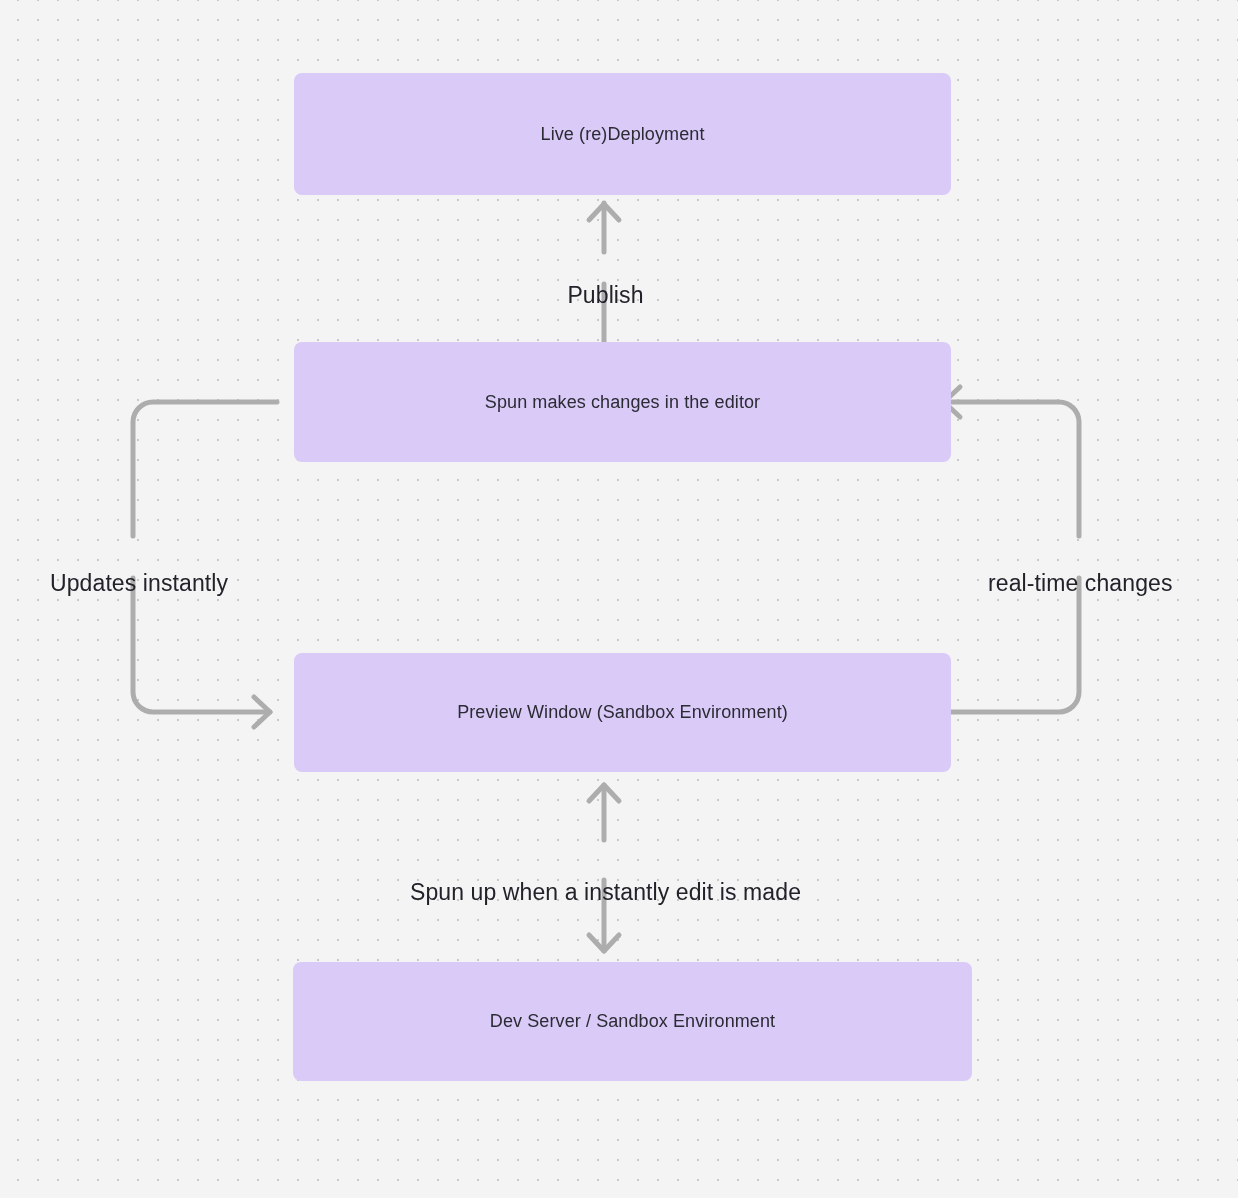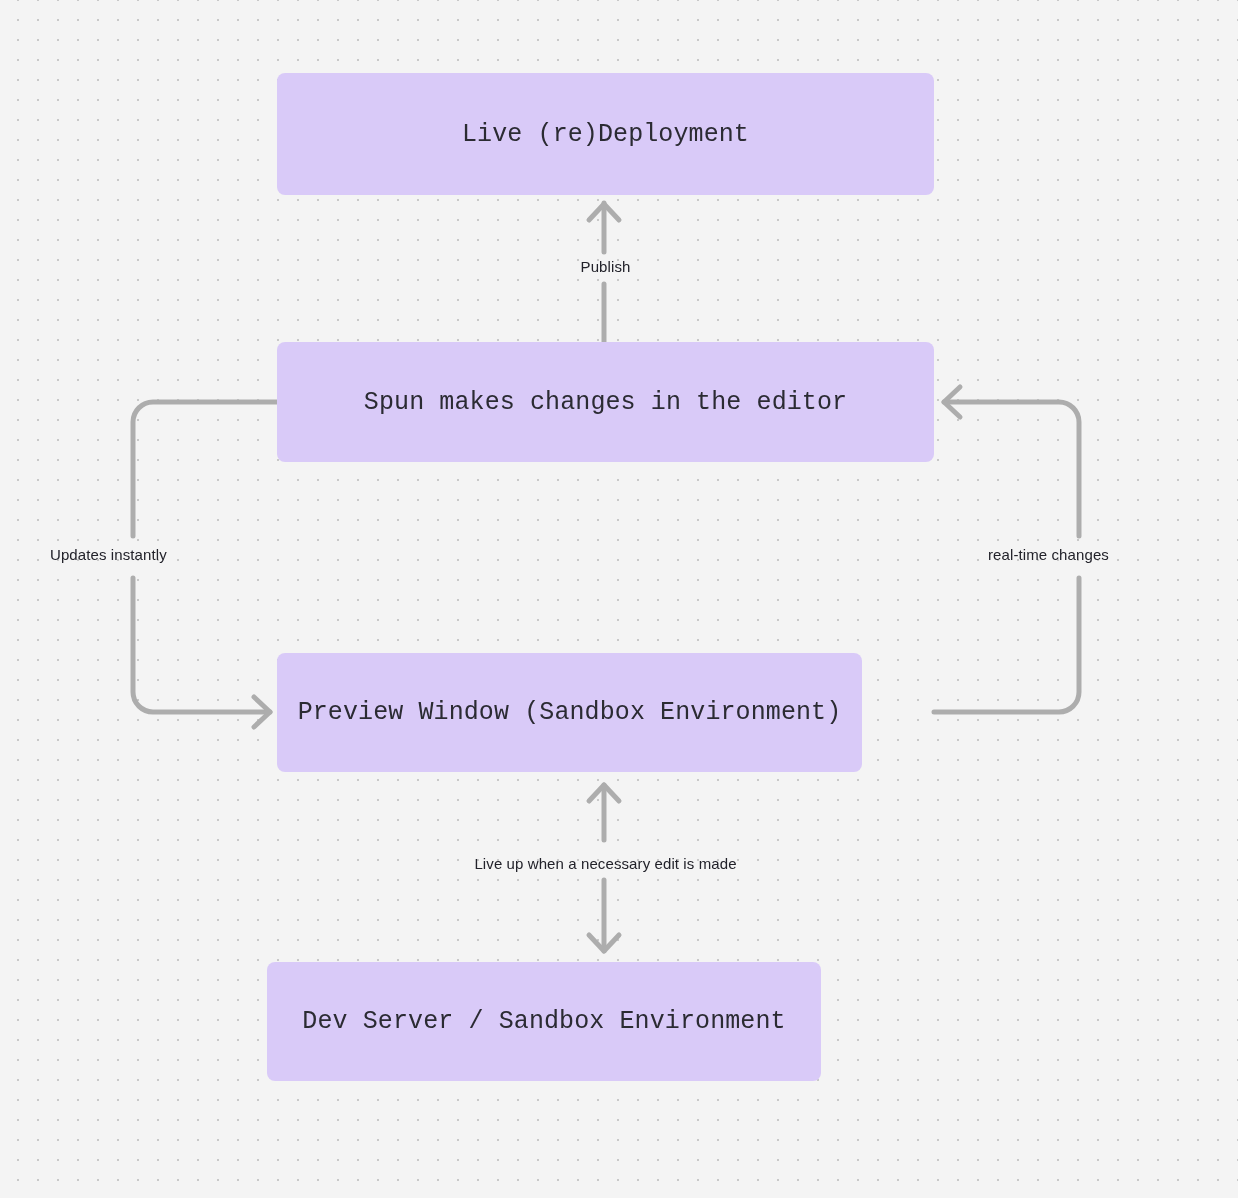--- a/index.html
+++ b/index.html
@@ -29,31 +29,32 @@
   
   .node {
     position: absolute;
     box-sizing: border-box;
     background-color: #d9caf8;
     border-radius: 8px;
     display: flex;
     align-items: center;
     justify-content: center;
     color: #2b2b33;
-    font-size: 25px;
-    font-family: Liberation Mono, monospace;
+    font-size: 18px;
+    font-family: Liberation Sans, sans-serif;
     letter-spacing: 0.1px;
     text-align: center;
     padding: 0 16px;
+    margin-left: 17px;
   }
 
   #node-live        { left: 277px; top: 73px;  width: 657px; height: 122px; }
   #node-user-edit   { left: 277px; top: 342px; width: 657px; height: 120px; }
-  #node-preview     { left: 277px; top: 653px; width: 585px; height: 119px; }
-  #node-dev-server  { left: 267px; top: 962px; width: 554px; height: 119px; }
+  #node-preview     { left: 277px; top: 653px; width: 657px; height: 119px; }
+  #node-dev-server  { left: 276px; top: 962px; width: 679px; height: 119px; }
 
   
   #edges {
     position: absolute;
     left: 0;
     top: 0;
     width: 1238px;
     height: 1198px;
     pointer-events: none;
   }
@@ -69,24 +70,25 @@
     stroke: #adadad;
     stroke-width: 5;
     stroke-linecap: round;
     stroke-linejoin: round;
   }
 
   
   .edge-label {
     position: absolute;
     color: #22222a;
-    font-size: 15px;
+    font-size: 23px;
     font-family: "Liberation Sans", sans-serif;
     white-space: nowrap;
     letter-spacing: 0.1px;
+    margin-top: 24px;
   }
   #label-publish   { left: 0; top: 258px; width: 1211px; text-align: center; }
   #label-spun-up   { left: 0; top: 855px; width: 1211px; text-align: center; }
   #label-updates   { left: 50px;  top: 546px; text-align: right; }
   #label-realtime  { left: 988px; top: 546px; }
 </style>
 </head>
 <body>
 
 <div id="canvas">
@@ -126,15 +128,15 @@
   <div class="node" id="node-preview">Preview Window (Sandbox Environment)</div>
 
   <div class="node" id="node-dev-server">Dev Server / Sandbox Environment</div>
 
   <div class="edge-label" id="label-publish">Publish</div>
 
   <div class="edge-label" id="label-updates">Updates instantly</div>
 
   <div class="edge-label" id="label-realtime">real-time changes</div>
 
-  <div class="edge-label" id="label-spun-up">Live up when a necessary edit is made</div>
+  <div class="edge-label" id="label-spun-up">Spun up when a instantly edit is made</div>
 
 </div>
 
 </body></html>

